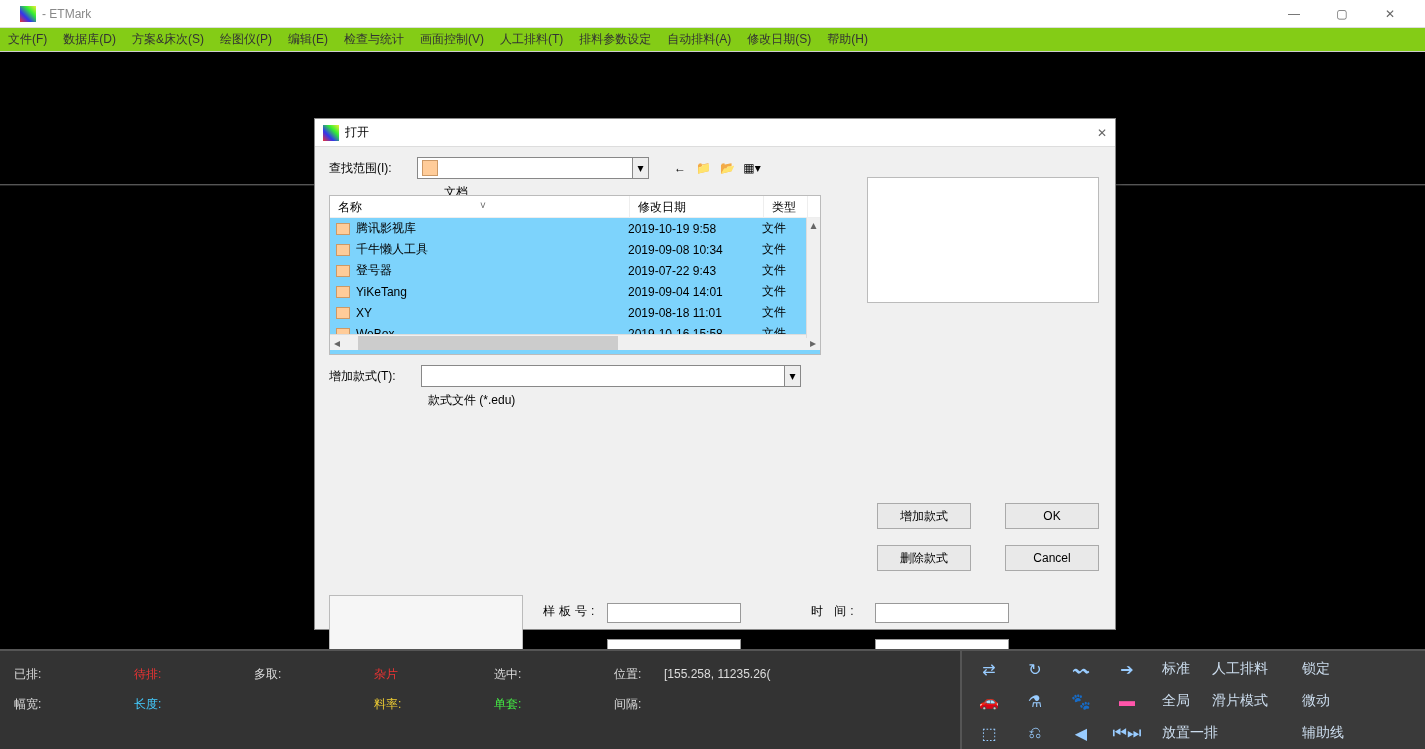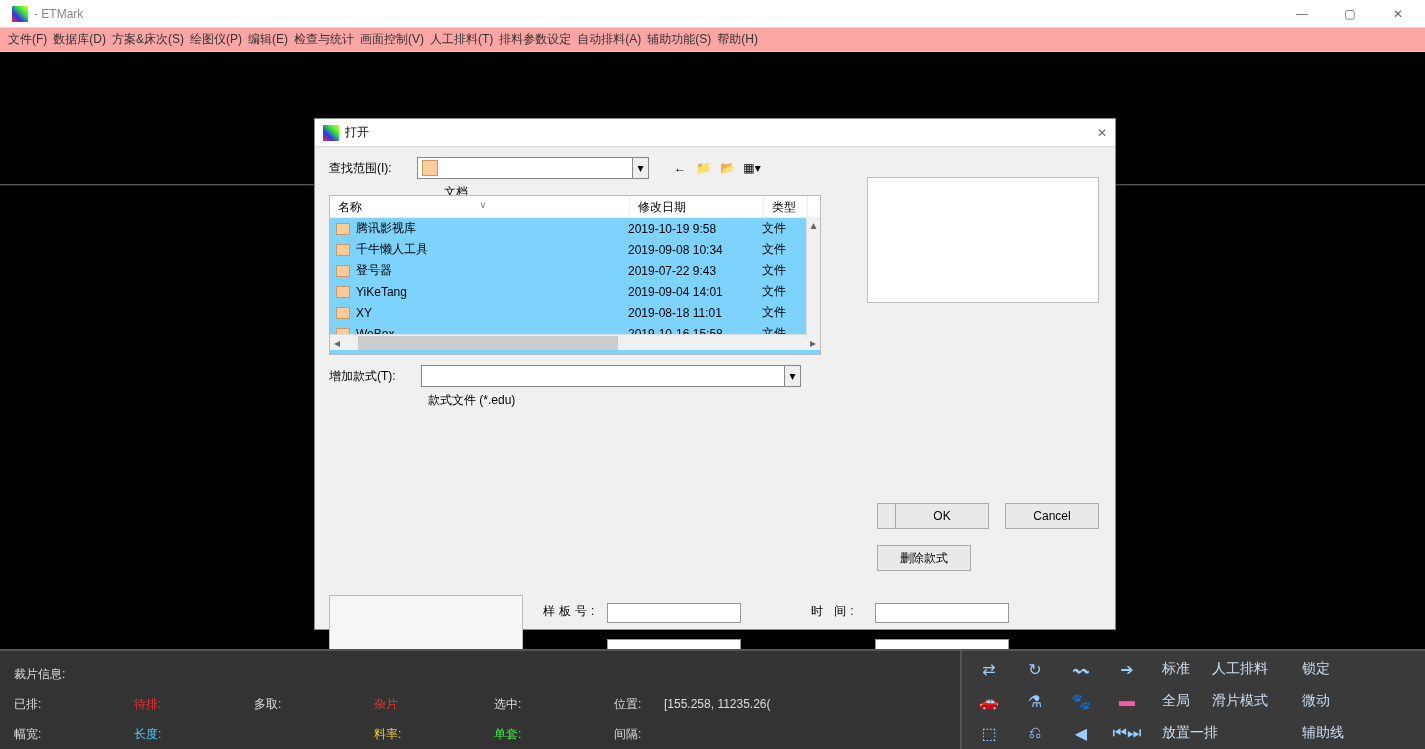--- a/index.html
+++ b/index.html
@@ -1,24 +1,24 @@
 <!DOCTYPE html>
 <html><head>
 <meta charset="utf-8">
 <style>
 * { box-sizing: border-box; margin: 0; padding: 0; font-family: "Microsoft YaHei", "SimSun", sans-serif; font-size: 12px; }
 body { background: #000; width: 1425px; height: 749px; overflow: hidden; position: relative; }
 
-.titlebar { background: #fff; height: 28px; display: flex; align-items: center; padding: 0 12px; border-bottom: 1px solid #ddd; }
+.titlebar { background: #fff; height: 28px; display: flex; align-items: center; padding: 0 20px; border-bottom: 1px solid #ddd; }
 .titlebar .app-icon { width: 16px; height: 16px; background: linear-gradient(45deg,#e33,#33e,#3e3,#ee3); margin-right: 6px; }
 .titlebar .title { flex: 1; color: #888; }
 .titlebar .win-btns { display: flex; gap: 18px; color: #666; }
 .titlebar .win-btns span { cursor: pointer; width: 30px; text-align: center; }
 
-.menubar { background: #fca5a5; height: 24px; display: flex; align-items: center; padding: 0 8px; gap: 6px; color: #333; border-bottom: 1px solid #ccc; }
+.menubar { background: #84cc16; height: 24px; display: flex; align-items: center; padding: 0 8px; gap: 16px; color: #333; border-bottom: 1px solid #ccc; }
 .menubar span { cursor: pointer; }
 
 .canvas-area { background: #000; position: absolute; top: 52px; left: 0; right: 0; bottom: 0; }
 .canvas-area .divider { position: absolute; left: 0; right: 0; top: 132px; height: 2px; background: #222; border-top:1px solid #555; }
 
 .bottom-panel { position: absolute; left: 0; right: 0; bottom: 0; height: 100px; background: #333; border-top: 2px solid #555; }
 .bottom-left { position: absolute; left: 0; top: 0; bottom: 0; width: 955px; padding: 8px 14px; color: #ddd; }
 .bottom-left .row { display: flex; align-items: center; height: 30px; }
 .bottom-left .cell { width: 120px; }
 .bottom-left .red { color: #e33; }
@@ -65,21 +65,21 @@
 
 .preview-pane { position: absolute; right: 16px; top: 58px; width: 232px; height: 126px; background: #fff; border: 1px solid #bbb; }
 
 .fn-row { display: flex; align-items: center; margin-top: 24px; gap: 8px; }
 .fn-row label { width: 84px; }
 .fn-row input.text { width: 380px; height: 22px; border: 1px solid #888; padding: 0 4px; }
 .fn-row .combo { width: 380px; }
 
 .btn { width: 84px; height: 26px; background: #e9e9e9; border: 1px solid #aaa; cursor: pointer; }
 .side-btns { position: absolute; right: 144px; top: 384px; display: flex; flex-direction: column; gap: 16px; }
-.ok-btns { position: absolute; right: 16px; top: 384px; display: flex; flex-direction: row; gap: 16px; }
+.ok-btns { position: absolute; right: 16px; top: 384px; display: flex; flex-direction: column; gap: 16px; }
 .ok-btns .btn, .side-btns .btn { width: 94px; }
 
 .meta-area { position: absolute; left: 14px; right: 14px; top: 476px; bottom: 0; }
 .meta-left-box { position: absolute; left: 0; top: 0; width: 194px; height: 138px; border: 1px solid #bbb; background: #f6f6f6; }
 .meta-fields { position: absolute; left: 214px; top: 8px; right: 0; }
 .meta-row { display: flex; align-items: flex-start; height: 36px; }
 .meta-row label { width: 64px; letter-spacing: 4px; text-align: justify; }
 .meta-row input { height: 20px; border: 1px solid #999; background: #fff; padding: 0 4px; }
 .meta-row .short { width: 134px; margin-right: 70px; }
 .meta-row .long { width: 468px; }
@@ -102,21 +102,21 @@
   <span>文件(F)</span>
   <span>数据库(D)</span>
   <span>方案&amp;床次(S)</span>
   <span>绘图仪(P)</span>
   <span>编辑(E)</span>
   <span>检查与统计</span>
   <span>画面控制(V)</span>
   <span>人工排料(T)</span>
   <span>排料参数设定</span>
   <span>自动排料(A)</span>
-  <span>辅助功能(S)</span>
+  <span>修改日期(S)</span>
   <span>帮助(H)</span>
 </div>
 
 <div class="canvas-area">
   <div class="divider"></div>
 </div>
 
 <div class="dialog">
   <div class="dlg-title">
     <div class="icon"></div>
@@ -237,23 +237,20 @@
       <div class="meta-row">
         <label>备    注:</label>
         <input class="long" style="">
       </div>
     </div>
   </div>
 </div>
 
 <div class="bottom-panel">
   <div class="bottom-left">
-    <div class="row">
-        <span>裁片信息:</span>
-      </div>
     <div class="row">
       <span class="cell">已排:</span>
       <span class="cell red">待排:</span>
       <span class="cell">多取:</span>
       <span class="cell red">杂片</span>
       <span class="cell">选中:</span>
       <span style="width:50px">位置:</span>
       <span>[155.258, 11235.26(</span>
     </div>
     <div class="row">

